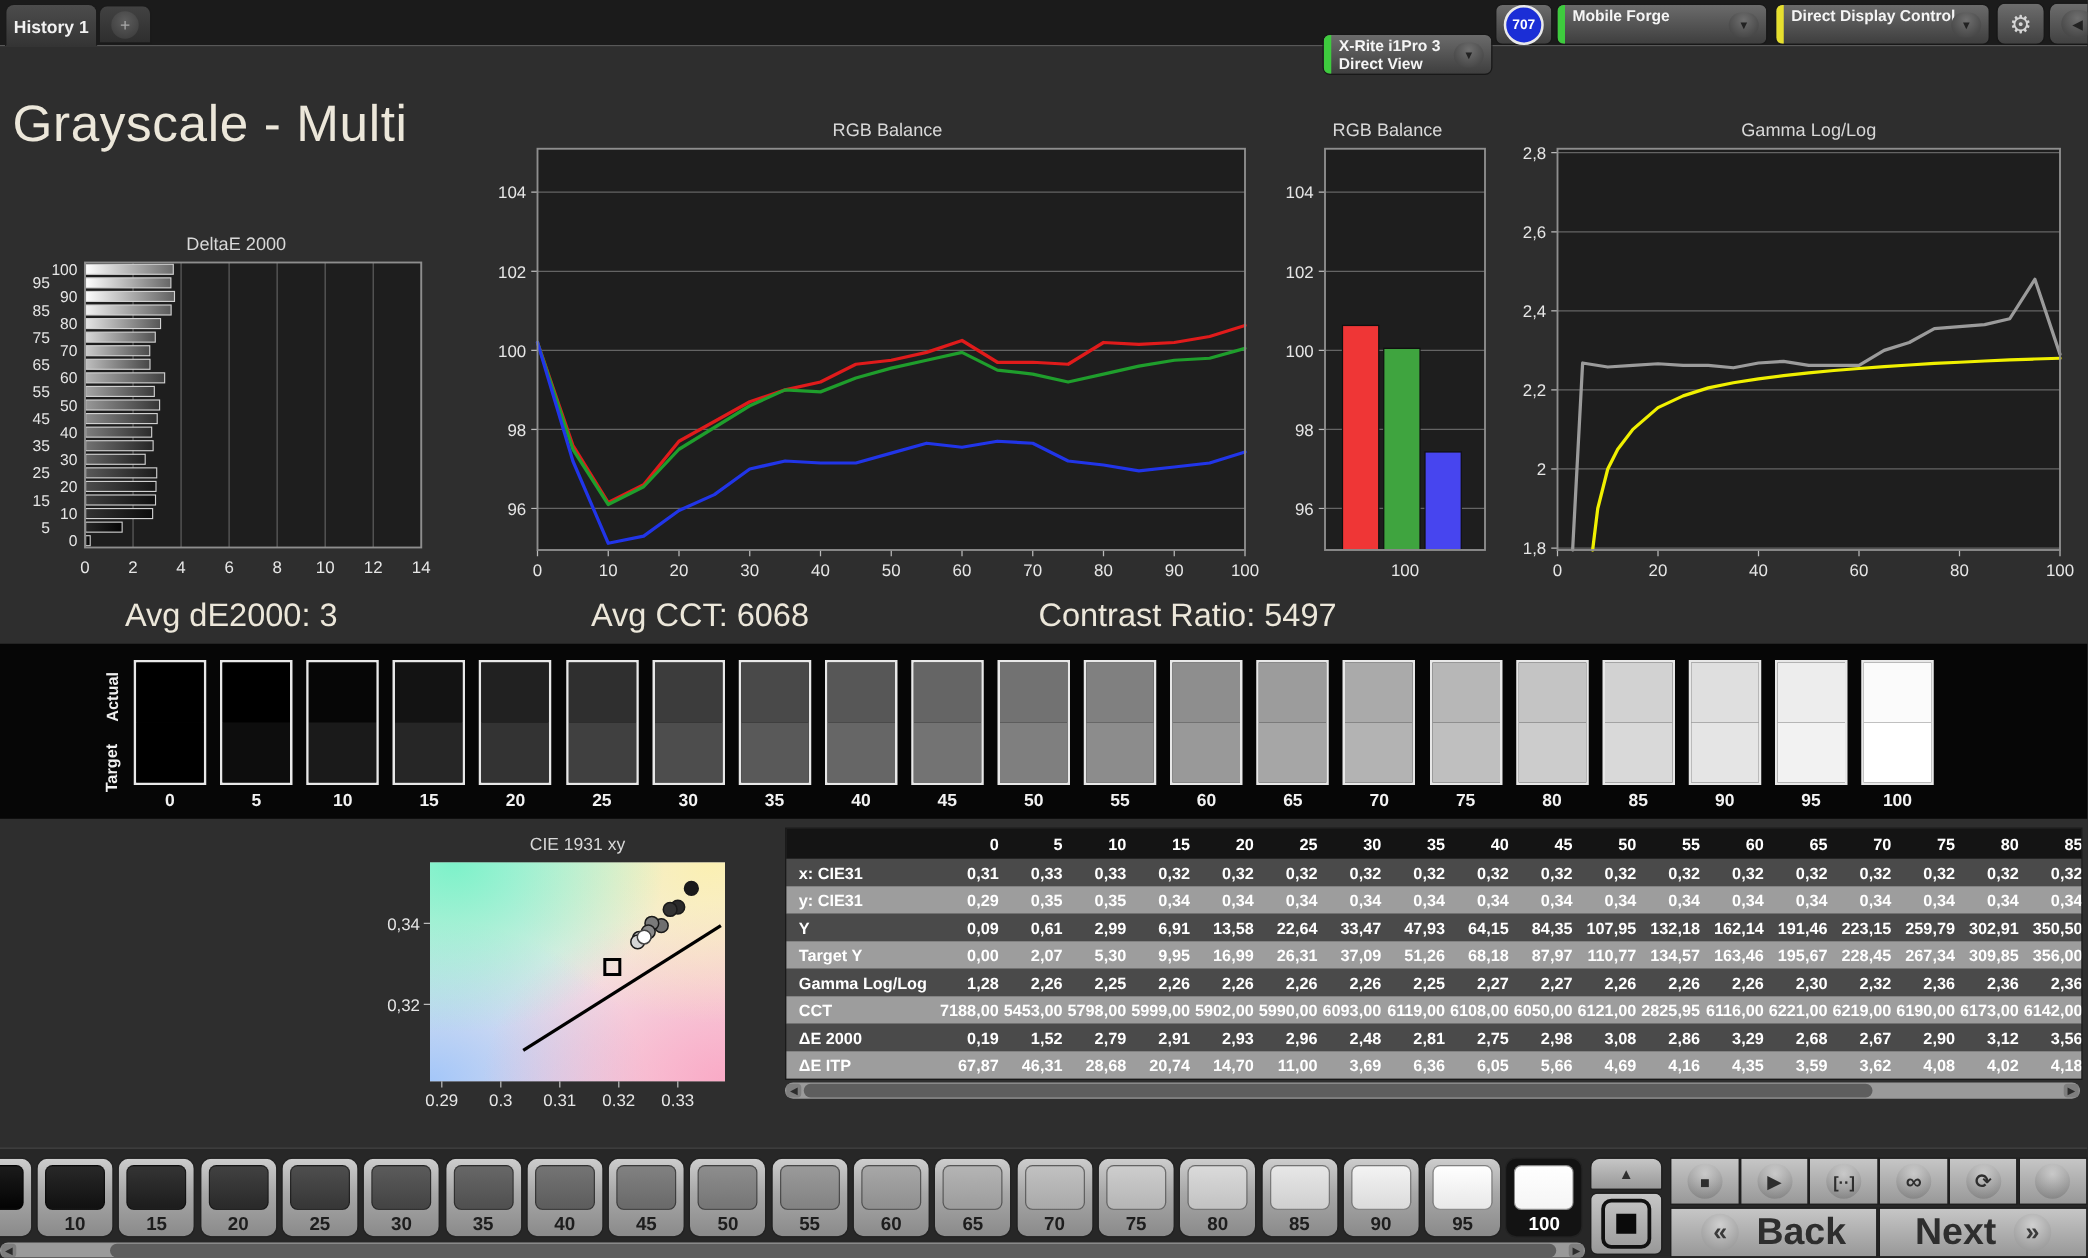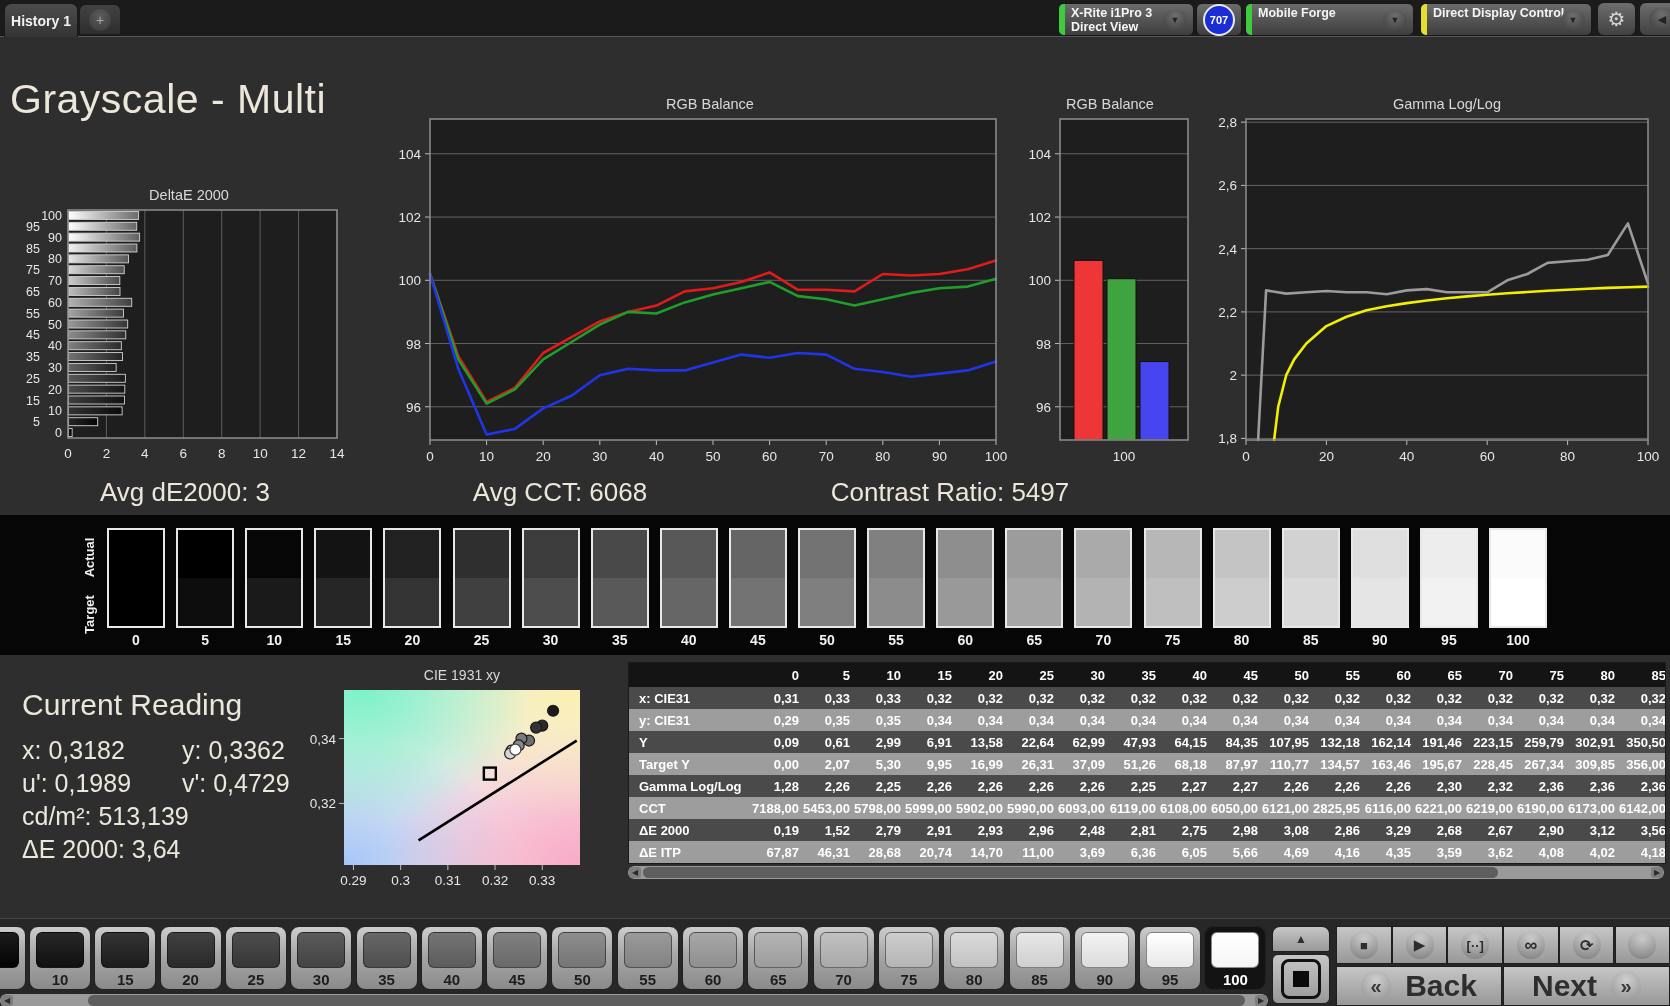--- a/index.html
+++ b/index.html
@@ -72,21 +72,21 @@
 <div id="app">
 
   <div id="topbar">
     <div class="tab">
         <span>History 1</span>
       </div>
     <div class="addtab">
         <span class="circ">+</span>
       </div>
 
-    <div class="pill" style="left:1058px;width:134px;">
+    <div class="pill" style="left:1058px;width:134px;margin-top:24px;">
       <span class="stripe" style="background:#3ecb3e"></span>
       <span class="l1">X-Rite i1Pro 3</span>
       <span class="l2">Direct View</span>
       <span class="chev" style="right:6px;">▼</span>
     </div>
     <div class="badgeplate">
       <span class="badge">707</span>
     </div>
     <div class="pill" style="left:1245px;width:167px;">
       <span class="stripe" style="background:#3ecb3e"></span>
@@ -471,27 +471,20 @@
         <div class="half" style="background: rgb(242, 242, 242);"></div>
       </div>
       <div class="striplab" style="left: 1417.9px;">95</div>
       <div class="swatch" style="left: 1489px;">
         <div class="half" style="background: rgb(251, 251, 251);"></div>
         <div class="half" style="background: rgb(255, 255, 255);"></div>
       </div>
       <div class="striplab" style="left: 1487px;">100</div>
     </div>
 
-  <div id="current-reading">
-    <div id="cr-head">Current Reading</div>
-    <div class="crline"><span>x: 0,3182</span><span class="c2">y: 0,3362</span></div>
-    <div class="crline"><span>u': 0,1989</span><span class="c2">v': 0,4729</span></div>
-    <div class="crline"><span>cd/m²: 513,139</span></div>
-    <div class="crline"><span>ΔE 2000: 3,64</span></div>
-  </div>
 
   <div id="cie-bg"></div>
   <svg id="chart-cie" class="chartsvg" style="left:290px;top:660px;" width="310" height="225">
       <text x="172" y="20" text-anchor="middle" font-size="14" fill="#d8d8d8">CIE 1931 xy</text>
       <line x1="49" y1="78.61111111111097" x2="54" y2="78.61111111111097" stroke="#bbb"></line>
       <text x="46" y="83.61111111111097" text-anchor="end" font-size="13.5" fill="#e6e6e6">0,34</text>
       <line x1="49" y1="143.42592592592587" x2="54" y2="143.42592592592587" stroke="#bbb"></line>
       <text x="46" y="148.42592592592587" text-anchor="end" font-size="13.5" fill="#e6e6e6">0,32</text>
       <line x1="63.44" y1="205" x2="63.44" y2="210" stroke="#bbb"></line>
       <text x="63.44" y="225" text-anchor="middle" font-size="13.5" fill="#e6e6e6">0,29</text>
@@ -581,21 +574,21 @@
         <div class="tcell">0,34</div>
       </div>
       <div class="trow dark">
         <div class="tlabel">Y</div>
         <div class="tcell">0,09</div>
         <div class="tcell">0,61</div>
         <div class="tcell">2,99</div>
         <div class="tcell">6,91</div>
         <div class="tcell">13,58</div>
         <div class="tcell">22,64</div>
-        <div class="tcell">62,99</div>
+        <div class="tcell">33,47</div>
         <div class="tcell">47,93</div>
         <div class="tcell">64,15</div>
         <div class="tcell">84,35</div>
         <div class="tcell">107,95</div>
         <div class="tcell">132,18</div>
         <div class="tcell">162,14</div>
         <div class="tcell">191,46</div>
         <div class="tcell">223,15</div>
         <div class="tcell">259,79</div>
         <div class="tcell">302,91</div>

